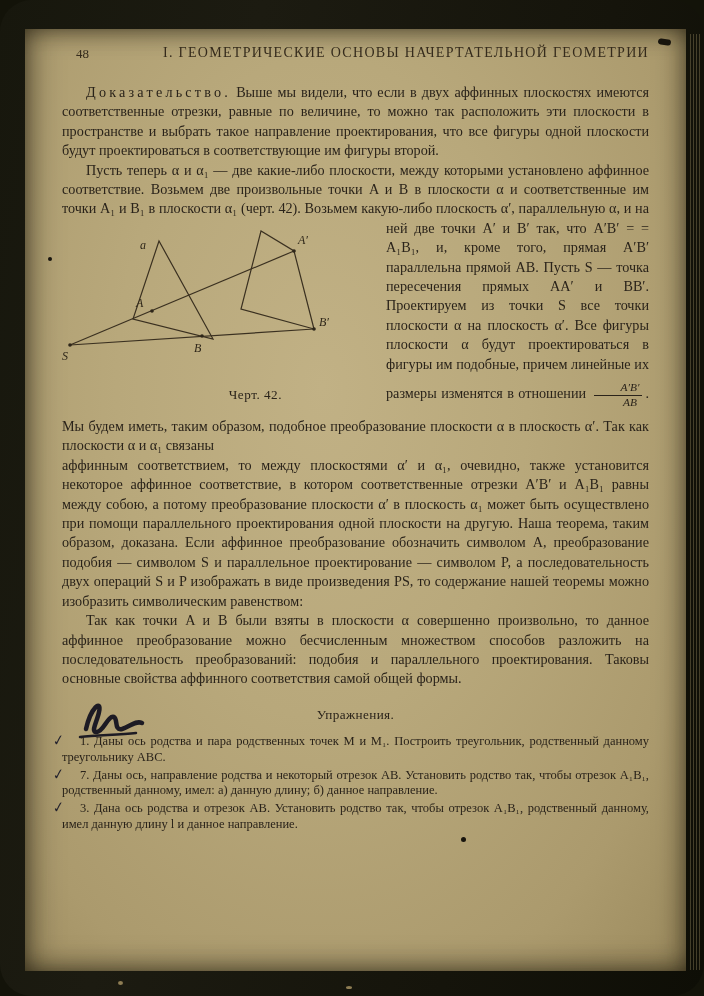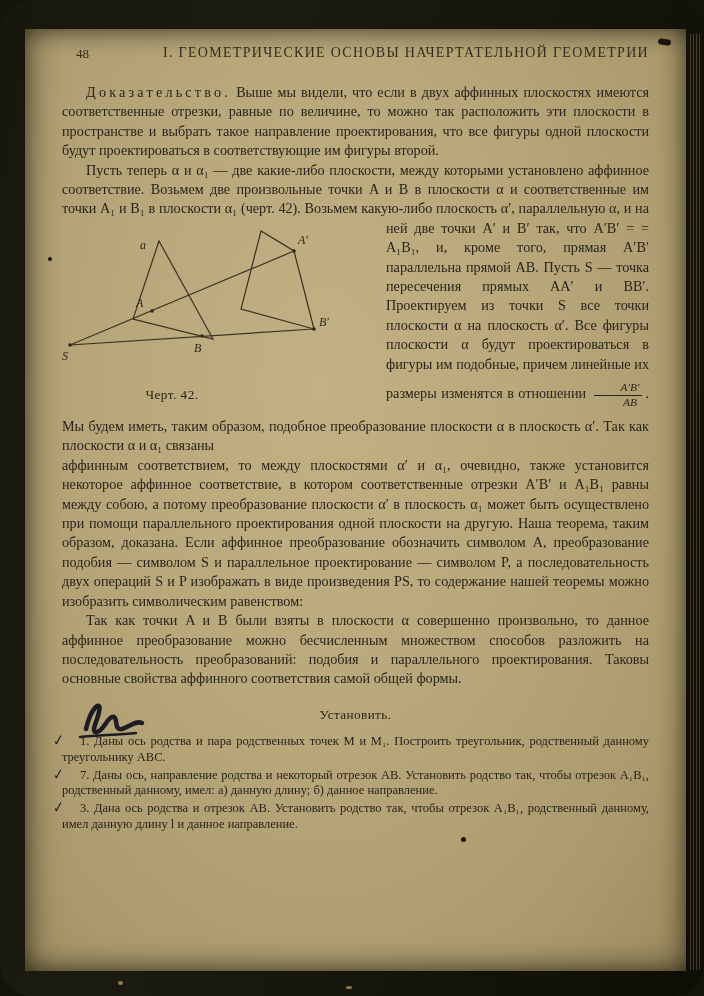--- a/index.html
+++ b/index.html
@@ -32,21 +32,21 @@
   .header{position:relative;height:18px;margin-bottom:20px;color:#352b1c;}
   .page-num{position:absolute;left:14px;top:1px;font-size:13px;}
   .chapter{display:block;text-align:right;font-size:14px;letter-spacing:1.3px;padding-left:24px;}
 
   .para{margin:0;text-align:justify;font-size:14.2px;line-height:19.4px;text-indent:24px;color:#2a231a;}
   .para.cont{text-indent:0;}
   .sperr{letter-spacing:3.2px;}
 
   .figwrap{float:left;width:312px;margin:6px 12px 2px 0;display:block;text-indent:0;}
   .figwrap svg{display:block;width:300px;height:150px;margin-left:0;}
-  .figcaption{display:block;text-align:center;font-size:13.2px;margin:10px 92px 8px 0;letter-spacing:.5px;}
+  .figcaption{display:block;text-align:right;font-size:13.2px;margin:10px 92px 8px 0;letter-spacing:.5px;}
 
   .frac{display:inline-block;vertical-align:-0.7em;text-align:center;line-height:1.05;font-size:11.4px;margin:8px 3px;font-style:italic;}
   .frac .num{display:block;padding:0 3px 1px;border-bottom:1px solid #2a231a;}
   .frac .den{display:block;padding-top:1px;}
 
   .formula-row{position:relative;text-align:center;font-size:15.6px;letter-spacing:1.2px;margin:17px 0 14px;}
   .signature{position:absolute;left:55%;top:-18px;width:116px;height:54px;pointer-events:none;}
 
   .p-after{margin-top:0;}
 
@@ -135,21 +135,21 @@
 
       <p class="para p-after">Так как точки A и B были взяты в плоскости α совершенно произвольно, то данное аффинное преобразование можно бесчисленным множеством способов разложить на последовательность преобразований: подобия и параллельного проектирования. Таковы основные свойства аффинного соответствия самой общей формы.</p>
 
       <div class="exercises">
         <svg class="ink-blob" viewBox="0 0 74 48">
           <g>
             <path class="blobstroke" stroke-width="4.5" d="M12,34 C17,12 28,4 25,17 C23,27 16,38 23,37 C30,36 34,20 40,22 C44,24 40,36 48,34 C55,32 62,25 68,28"></path>
             <path class="blobstroke" stroke-width="2.5" d="M6,42 C22,40 44,40 62,38"></path>
           </g>
         </svg>
-        <div class="ex-heading">Установить.</div>
+        <div class="ex-heading">Упражнения.</div>
 
         <div class="ex">
           <span class="check">✓</span>
           <span>1. Даны ось родства и пара родственных точек M и M₁. Построить треугольник, родственный данному треугольнику ABC.</span>
         </div>
         <div class="ex">
           <span class="check">✓</span>
           <span>7. Даны ось, направление родства и некоторый отрезок AB. Установить родство так, чтобы отрезок A₁B₁, родственный данному, имел: а) данную длину; б) данное направление.</span>
         </div>
         <div class="ex">

